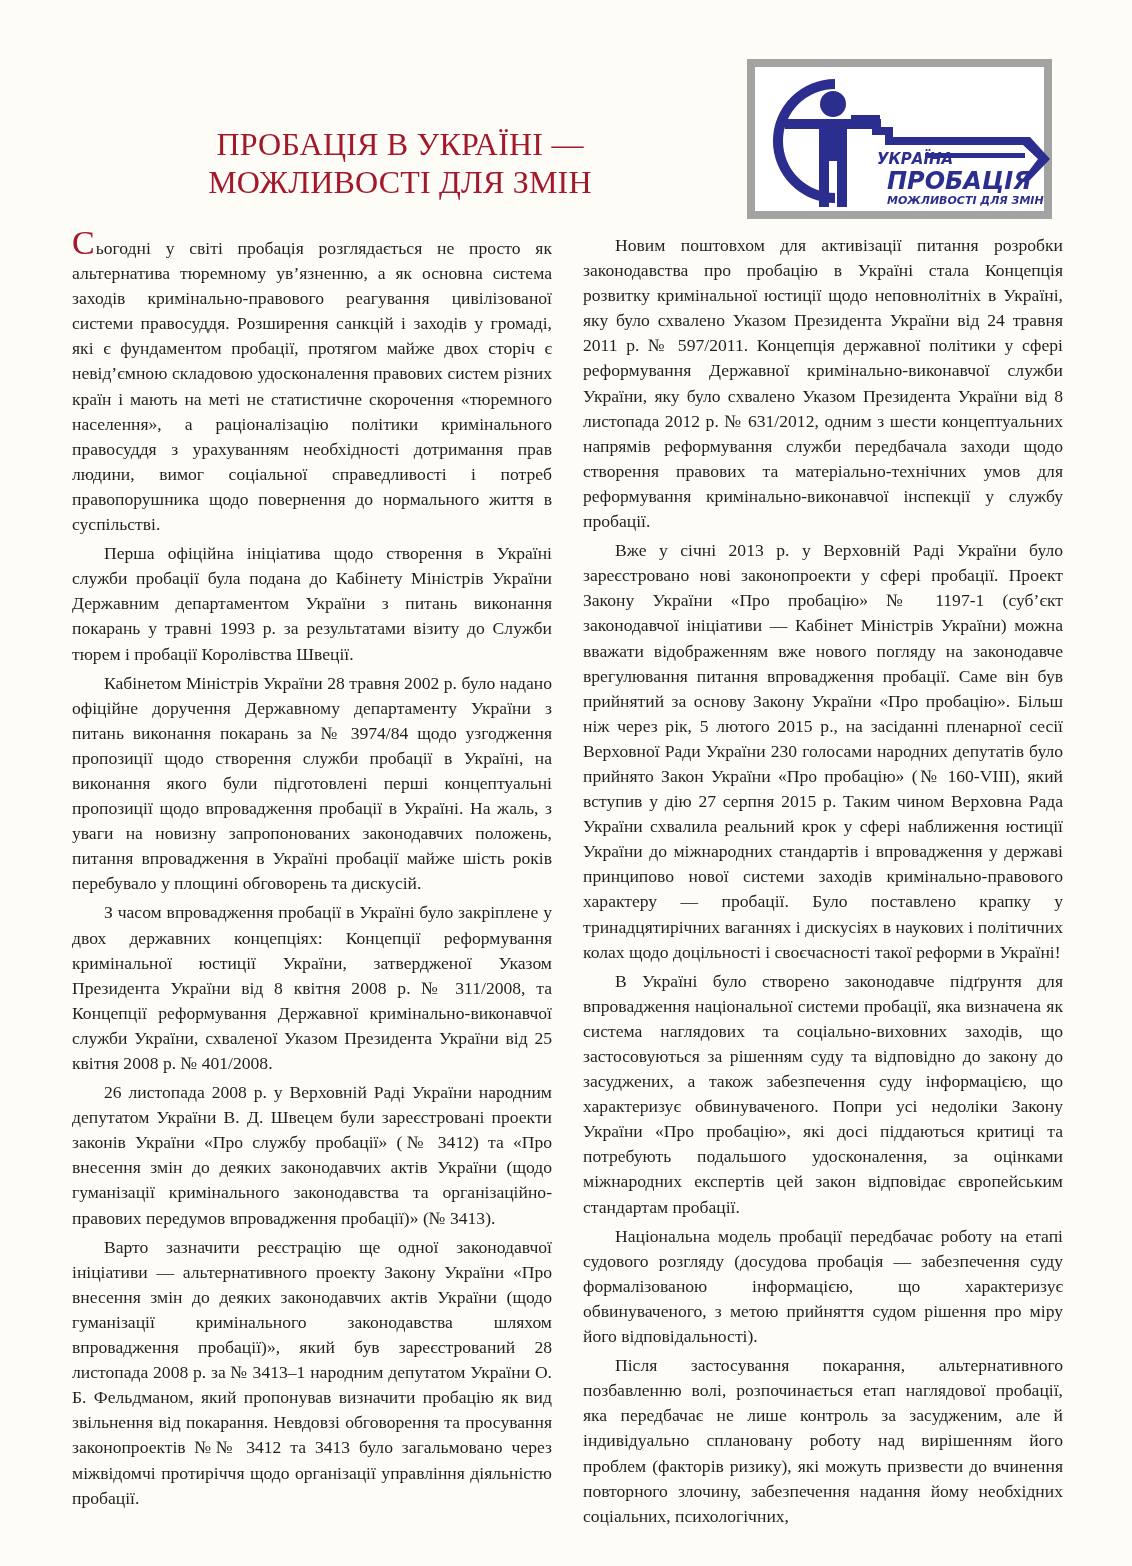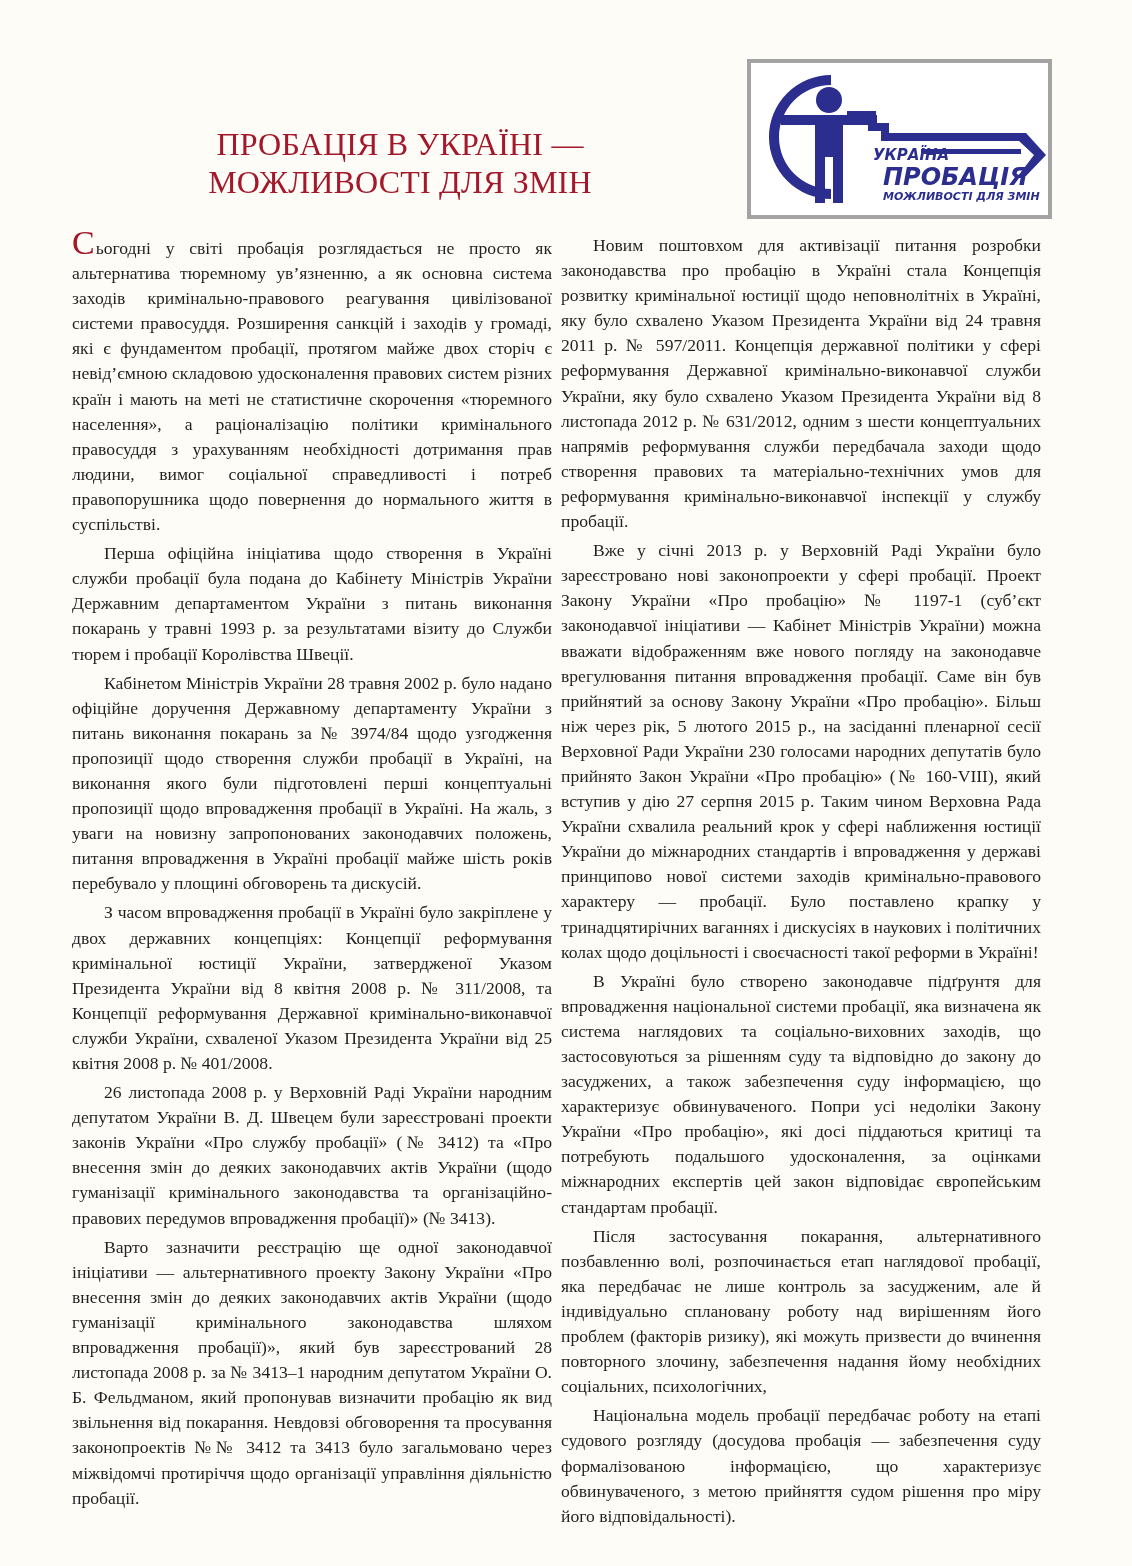--- a/index.html
+++ b/index.html
@@ -12,30 +12,30 @@
   }
   .title {
     position: absolute; left: 200px; top: 104px; width: 400px;
     text-align: center; color: #a3182a;
     font-size: 32px; line-height: 38px; letter-spacing: 0.2px;
     font-weight: normal;
   }
   .title span { display: block; }
   .logo-box {
     position: absolute; left: 747px; top: 59px; width: 305px; height: 160px;
-    background: #ffffff; border: 4px solid #a3a3a3; box-sizing: border-box;
+    background: #ffffff; border: 8px solid #a3a3a3; box-sizing: border-box;
   }
   .logo-box svg { position: absolute; left: 0; top: 0; }
   .col {
     position: absolute; top: 229px; width: 488px;
     font-size: 17.6px; line-height: 25.1px;
     text-align: justify; hyphens: manual;
   }
   .col-left { left: 68px; }
-  .col-right { left: 557px; }
+  .col-right { left: 579px; }
   .col p { margin: 4px; text-indent: 32px; }
   .col p.first { text-indent: 0; }
   .dropcap {
     color: #a3182a; font-size: 34px; line-height: 20px;
     font-weight: normal; vertical-align: baseline; margin-right: 1px;
   }
 </style>
 </head>
 <body>
 
@@ -75,15 +75,15 @@
   <p>Кабінетом Міністрів України 28 травня 2002 р. було надано офіційне доручення Державному департаменту України з питань виконання покарань за № 3974/84 щодо узгодження пропозиції щодо створення служби пробації в Україні, на виконання якого були підготовлені перші концептуальні пропозиції щодо впровадження пробації в Україні. На жаль, з уваги на новизну запропонованих законодавчих положень, питання впровадження в Україні пробації майже шість років перебувало у площині обговорень та дискусій.</p>
   <p>З часом впровадження пробації в Україні було закріплене у двох державних концепціях: Концепції реформування кримінальної юстиції України, затвердженої Указом Президента України від 8 квітня 2008 р. № 311/2008, та Концепції реформування Державної кримінально-виконавчої служби України, схваленої Указом Президента України від 25 квітня 2008 р. № 401/2008.</p>
   <p>26 листопада 2008 р. у Верховній Раді України народним депутатом України В. Д. Швецем були зареєстровані проекти законів України «Про службу пробації» (№ 3412) та «Про внесення змін до деяких законодавчих актів України (щодо гуманізації кримінального законодавства та організаційно-правових передумов впровадження пробації)» (№ 3413).</p>
   <p>Варто зазначити реєстрацію ще одної законодавчої ініціативи — альтернативного проекту Закону України «Про внесення змін до деяких законодавчих актів України (щодо гуманізації кримінального законодавства шляхом впровадження пробації)», який був зареєстрований 28 листопада 2008 р. за № 3413–1 народним депутатом України О. Б. Фельдманом, який пропонував визначити пробацію як вид звільнення від покарання. Невдовзі обговорення та просування законопроектів №№ 3412 та 3413 було загальмовано через міжвідомчі протиріччя щодо організації управління діяльністю пробації.</p>
 </div>
 
 <div class="col col-right">
   <p>Новим поштовхом для активізації питання розробки законодавства про пробацію в Україні стала Концепція розвитку кримінальної юстиції щодо неповнолітніх в Україні, яку було схвалено Указом Президента України від 24 травня 2011 р. № 597/2011. Концепція державної політики у сфері реформування Державної кримінально-виконавчої служби України, яку було схвалено Указом Президента України від 8 листопада 2012 р. № 631/2012, одним з шести концептуальних напрямів реформування служби передбачала заходи щодо створення правових та матеріально-технічних умов для реформування кримінально-виконавчої інспекції у службу пробації.</p>
   <p>Вже у січні 2013 р. у Верховній Раді України було зареєстровано нові законопроекти у сфері пробації. Проект Закону України «Про пробацію» № 1197-1 (суб’єкт законодавчої ініціативи — Кабінет Міністрів України) можна вважати відображенням вже нового погляду на законодавче врегулювання питання впровадження пробації. Саме він був прийнятий за основу Закону України «Про пробацію». Більш ніж через рік, 5 лютого 2015 р., на засіданні пленарної сесії Верховної Ради України 230 голосами народних депутатів було прийнято Закон України «Про пробацію» (№ 160-VIII), який вступив у дію 27 серпня 2015 р. Таким чином Верховна Рада України схвалила реальний крок у сфері наближення юстиції України до міжнародних стандартів і впровадження у державі принципово нової системи заходів кримінально-правового характеру — пробації. Було поставлено крапку у тринадцятирічних ваганнях і дискусіях в наукових і політичних колах щодо доцільності і своєчасності такої реформи в Україні!</p>
   <p>В Україні було створено законодавче підґрунтя для впровадження національної системи пробації, яка визначена як система наглядових та соціально-виховних заходів, що застосовуються за рішенням суду та відповідно до закону до засуджених, а також забезпечення суду інформацією, що характеризує обвинуваченого. Попри усі недоліки Закону України «Про пробацію», які досі піддаються критиці та потребують подальшого удосконалення, за оцінками міжнародних експертів цей закон відповідає європейським стандартам пробації.</p>
+  <p>Національна модель пробації передбачає роботу на етапі судового розгляду (досудова пробація — забезпечення суду формалізованою інформацією, що характеризує обвинуваченого, з метою прийняття судом рішення про міру його відповідальності).</p>
   <p>Після застосування покарання, альтернативного позбавленню волі, розпочинається етап наглядової пробації, яка передбачає не лише контроль за засудженим, але й індивідуально сплановану роботу над вирішенням його проблем (факторів ризику), які можуть призвести до вчинення повторного злочину, забезпечення надання йому необхідних соціальних, психологічних,</p>
-  <p>Національна модель пробації передбачає роботу на етапі судового розгляду (досудова пробація — забезпечення суду формалізованою інформацією, що характеризує обвинуваченого, з метою прийняття судом рішення про міру його відповідальності).</p>
 </div>
 
 </body></html>

